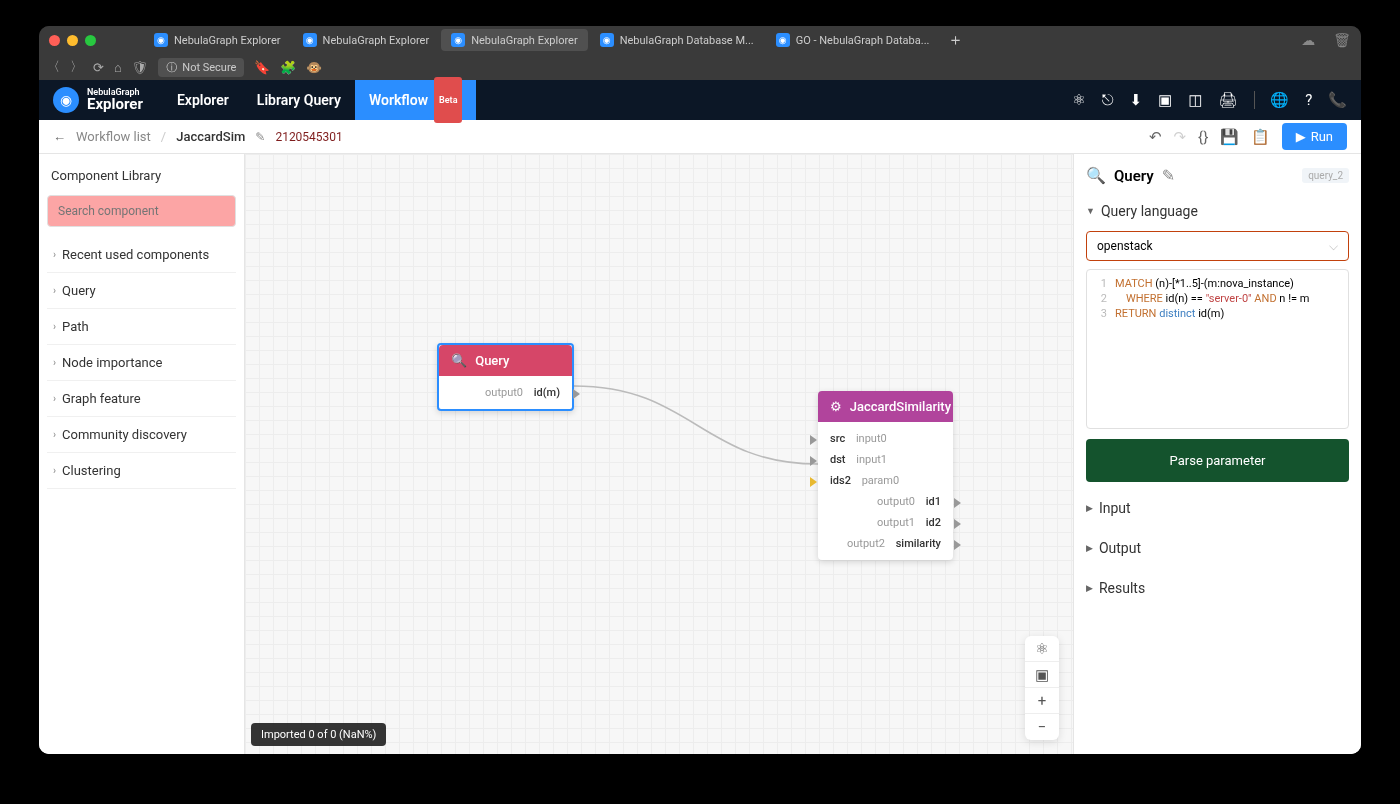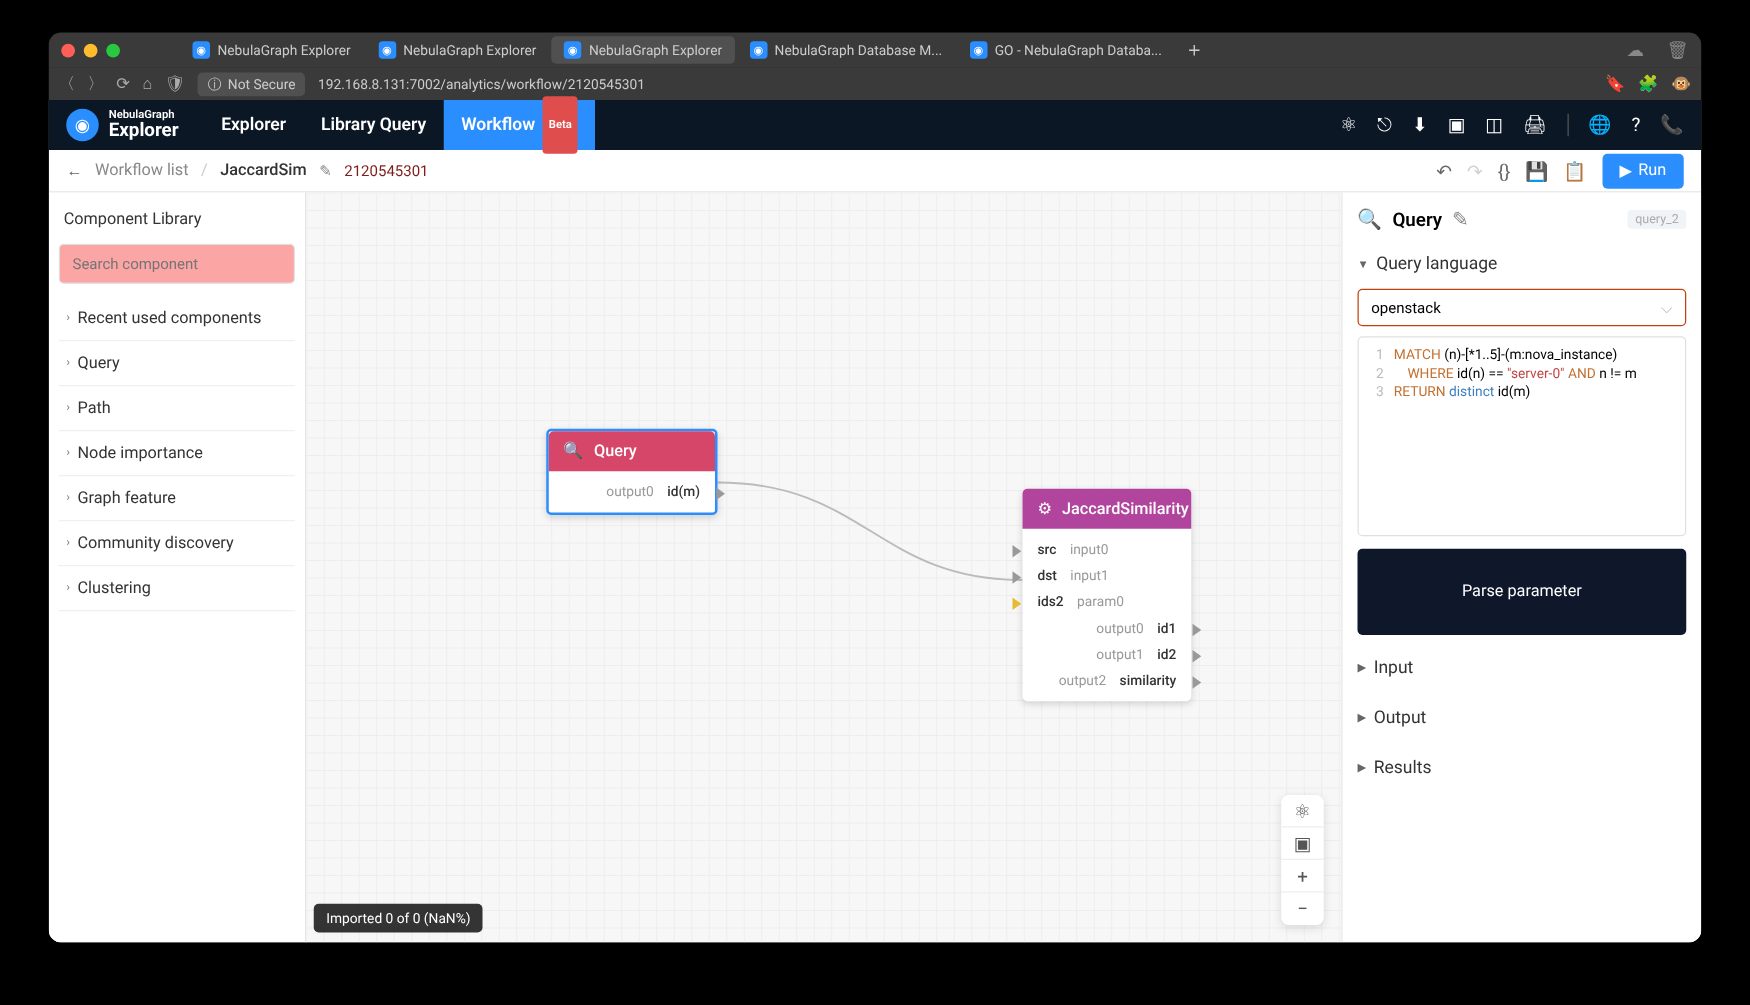--- a/index.html
+++ b/index.html
@@ -74,21 +74,21 @@
 .rp-sec{margin-bottom:12px}
 .rp-sec-h{display:flex;align-items:center;gap:6px;font-size:14px;color:#333;padding:6px 0;cursor:pointer}
 .rp-tri{font-size:9px;color:#666}
 .select{width:100%;padding:7px 10px;font-size:12px;border:1px solid #c2410c;border-radius:4px;background:#fff;margin-top:6px;display:flex;justify-content:space-between;align-items:center;cursor:pointer}
 .code{margin-top:8px;border:1px solid #e0e0e0;border-radius:4px;background:#fff;font-family:Menlo,monospace;font-size:11px;padding:6px 4px;min-height:160px}
 .code-line{display:flex;gap:8px;padding:1px 0}
 .ln{color:#bbb;width:16px;text-align:right;flex-shrink:0}
 .kw{color:#c27030}
 .fn{color:#3d7fc1}
 .str{color:#c04545}
-.parse-btn{width:100%;background:#0f172a;color:#fff;border:none;padding:27px;border-radius:4px;font-size:13px;margin-top:10px;cursor:pointer}
+.parse-btn{width:100%;background:#14532d;color:#fff;border:none;padding:14px;border-radius:4px;font-size:13px;margin-top:10px;cursor:pointer}
 .tri-port{display:inline-block;width:0;height:0;border-top:5px solid transparent;border-bottom:5px solid transparent;border-left:7px solid #999}
 .tri-port.y{border-left-color:#e8b931}
 </style>
 </head>
 <body>
 
 <div class="win">
   <div class="titlebar">
     <div class="dots">
       <div class="dot d-r"></div>
@@ -125,21 +125,20 @@
   <div class="urlbar">
     <span class="nav-ico">〈</span>
     <span class="nav-ico">〉</span>
     <span class="nav-ico">⟳</span>
     <span class="nav-ico">⌂</span>
     <span class="nav-ico">🛡</span>
     <span class="url-chip">
         <span>ⓘ</span>
         <span>Not Secure</span>
       </span>
-    <span style="flex:1">192.168.8.131:7002/analytics/workflow/2120545301</span>
     <span class="nav-ico">🔖</span>
     <span class="nav-ico">🧩</span>
     <span class="nav-ico">🐵</span>
   </div>
 
   <div class="app">
     <div class="appbar">
       <div class="logo">
         <div class="logo-circ">◉</div>
         <div class="logo-txt">

